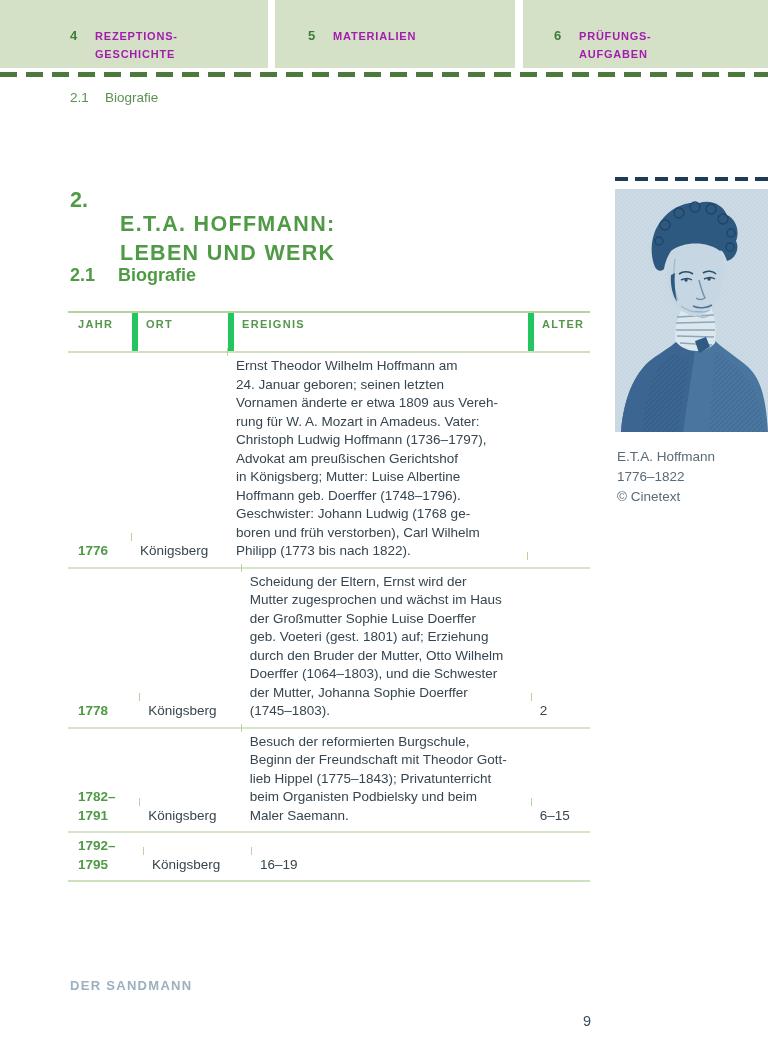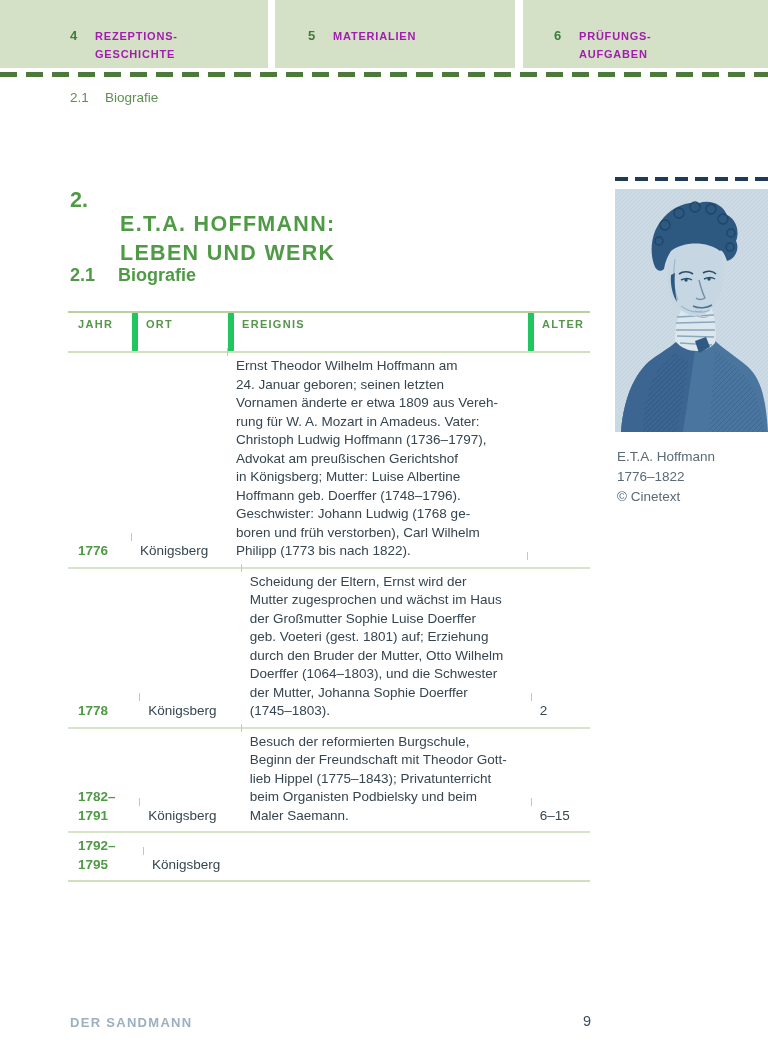--- a/index.html
+++ b/index.html
@@ -45,21 +45,21 @@
   .trow .c-ereignis { white-space:pre-line; }
 
   
   .side-dash { position:absolute; top:177px; left:615px; width:153px; height:4px;
     background:repeating-linear-gradient(to right,#1d3b55 0 13px,transparent 13px 20px); }
   .portrait { position:absolute; top:189px; left:615px; width:153px; height:243px; }
   .portrait svg { display:block; }
   .caption { position:absolute; top:447px; left:617px; font-size:13.5px; line-height:20px; color:#5a6a76; }
 
   
-  .footer-brand { position:absolute; top:1015px; left:70px; font-size:13px; font-weight:bold; letter-spacing:1.3px; color:#9cb0be; }
+  .footer-brand { position:absolute; top:978px; left:70px; font-size:13px; font-weight:bold; letter-spacing:1.3px; color:#9cb0be; }
   .footer-page  { position:absolute; top:1013px; left:583px; font-size:14.5px; color:#3b4e5b; }
 </style>
 </head>
 <body>
 
 <div class="page">
 
   <div class="tab t1">
     <span class="tab-num">4</span>
     <span class="tab-label">REZEPTIONS-
@@ -139,20 +139,21 @@
 lieb Hippel (1775–1843); Privatunterricht
 beim Organisten Podbielsky und beim
 Maler Saemann.</div>
       <div class="c c-alter">6–15</div>
     </div>
 
     <div class="trow">
       <div class="c c-jahr year">1792–
 1795</div>
       <div class="c c-ort">Königsberg</div>
+      <div class="c c-alter">16–19</div>
     </div>
   </div>
 
   <div class="side-dash"></div>
   <div class="portrait">
     <svg viewBox="0 0 153 243" width="153" height="243" preserveAspectRatio="none">
       <defs>
         <pattern id="hatch" width="4" height="4" patternUnits="userSpaceOnUse">
           <path d="M0 4 L4 0" stroke="#b2c6d4" stroke-width="0.6"></path>
         </pattern>

